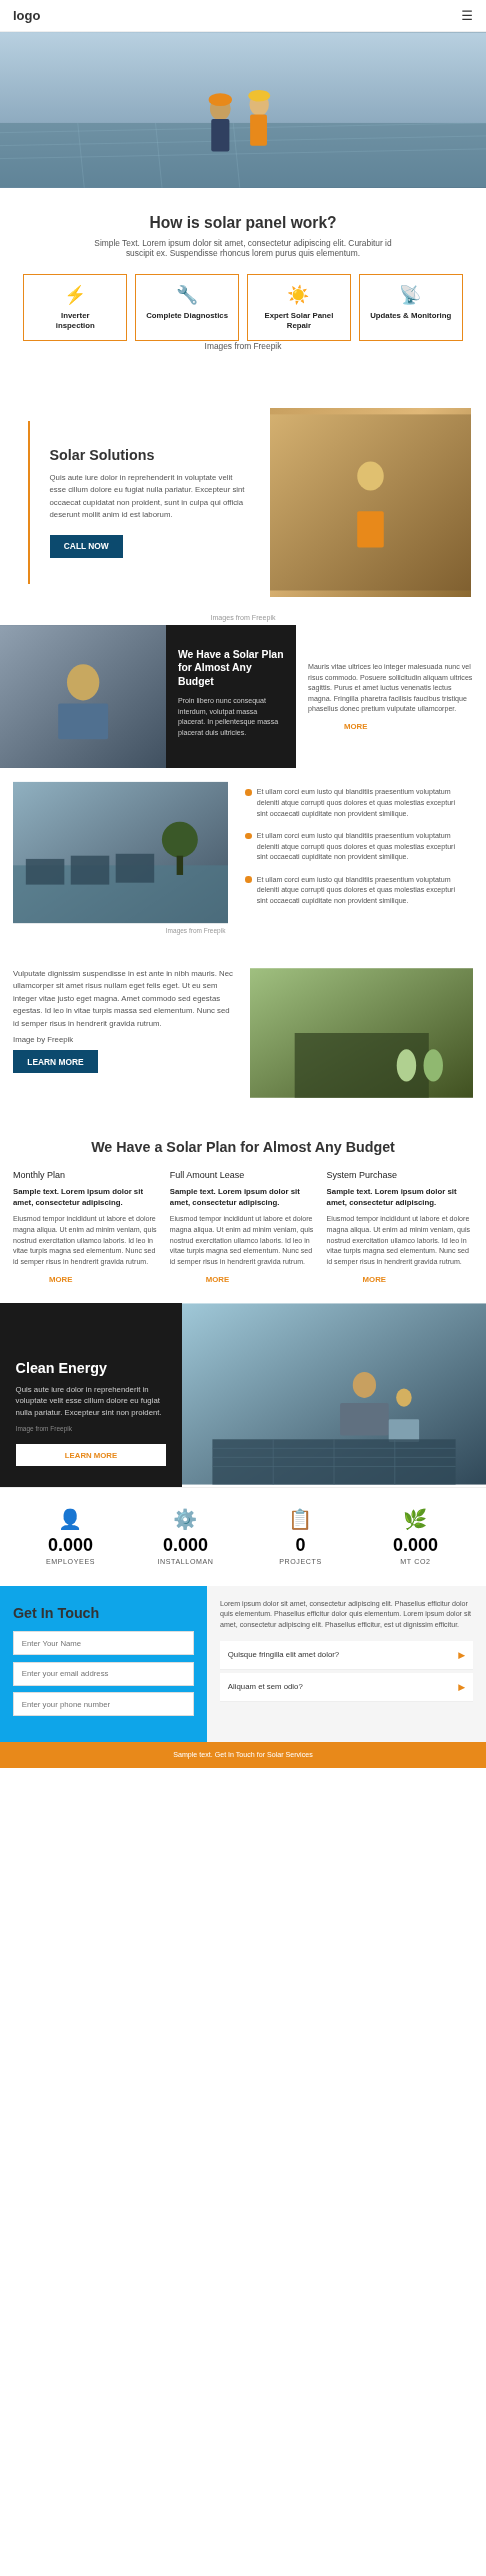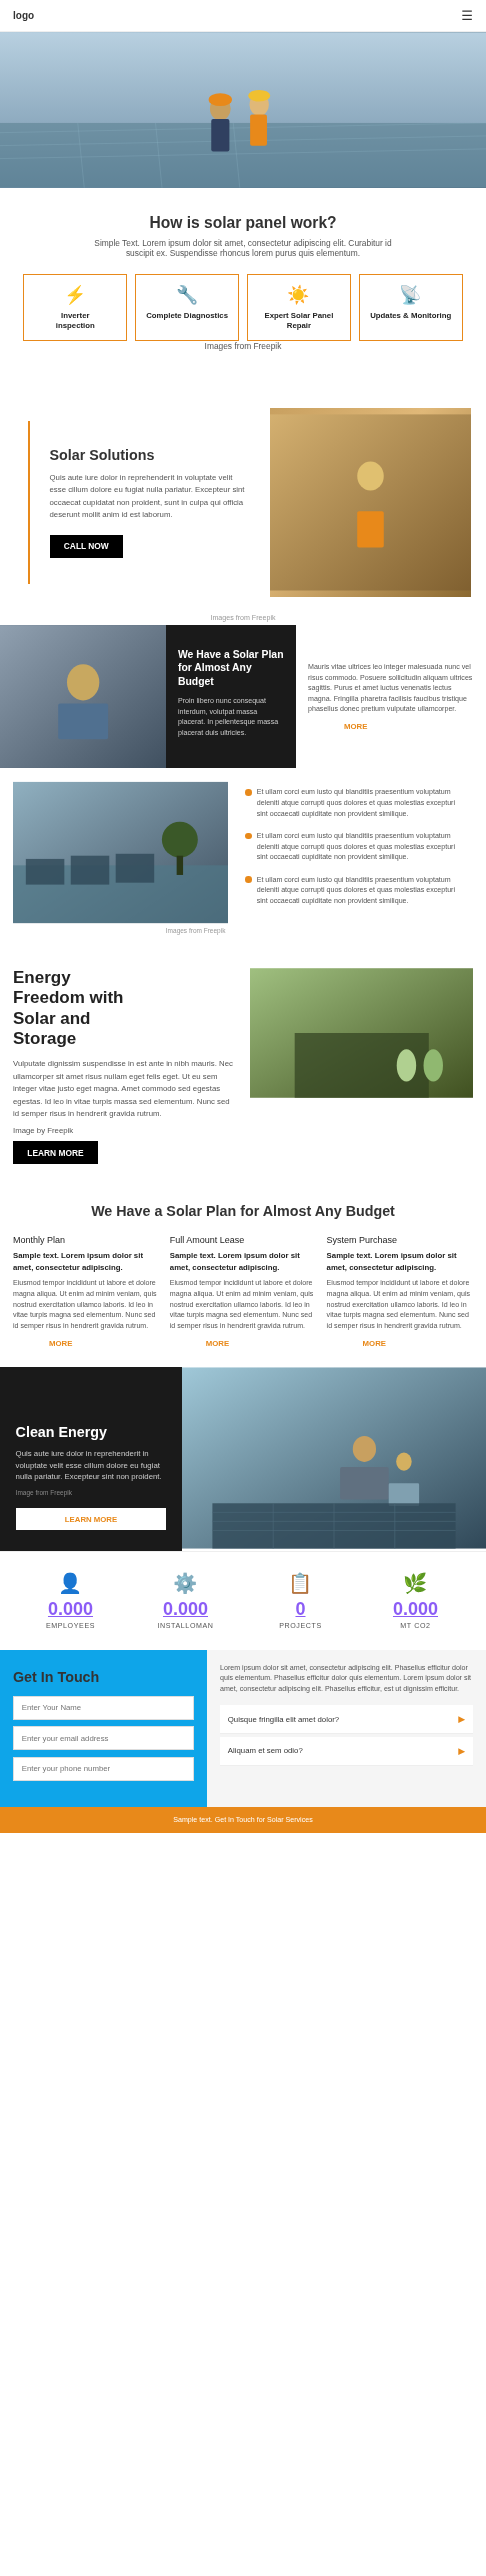--- a/index.html
+++ b/index.html
@@ -27,21 +27,21 @@
     
     .solar-solutions { display: flex; background: #fff; padding: 0; margin: 15px; }
     .solar-solutions-left {
       flex: 1; padding: 26px 19.5px;
       border-left: 2.6px solid #e8891a;
       margin-left: 13px; margin-top: 13px; margin-bottom: 13px;
     }
     .solar-solutions-left h3 { font-size: 14.3px; margin-bottom: 9px; }
     .solar-solutions-left p { font-size: 7.8px; color: #555; margin-bottom: 13px; line-height: 1.6; }
     .btn-orange {
-      background: #000000; color: #fff; border: none;
+      background: #0c4a6e; color: #fff; border: none;
       padding: 6.5px 14.3px; font-size: 8.4px; cursor: pointer; font-weight: bold;
     }
     .solar-solutions-right {
       flex: 1; position: relative; overflow: hidden; min-height: 169px;
     }
     .solar-img-placeholder {
       width: 100%; height: 100%; min-height: 169px;
       background: linear-gradient(135deg, #c8a060 0%, #e0b878 40%, #8a6830 100%);
       display: flex; align-items: center; justify-content: center; color: rgba(255,255,255,0.6);
       font-size: 26px;
@@ -105,21 +105,21 @@
     .btn-white {
       background: #fff; color: #e8891a; border: none;
       padding: 6.5px 14.3px; font-size: 7.8px; cursor: pointer; font-weight: bold;
     }
     .clean-energy-right { flex: 1; }
 
     
     .stats-section { display: flex; padding: 19.5px 13px; justify-content: space-around; text-align: center; border-top: 0.6px solid #eee; }
     .stat-item { flex: 1; }
     .stat-icon { font-size: 19.5px; margin-bottom: 3.9px; color: #e8891a; }
-    .stat-number { font-size: 18px; font-weight: bold; color: #8b5cf6; text-decoration: underline; }
+    .stat-number { font-size: 18px; font-weight: bold; color: #000000; }
     .stat-label { font-size: 7.1px; color: #555; letter-spacing: 0.6px; text-transform: uppercase; margin-top: 2.6px; }
 
     
     .get-in-touch { display: flex; background: #f5f5f5; }
     .contact-form { flex: 0 0 207px; padding: 19.5px 13px; background: #0ea5e9; }
     .contact-form h2 { font-size: 14.3px; margin-bottom: 10.4px; }
     .form-field {
       width: 100%; padding: 6.5px 7.8px; margin-bottom: 6.5px;
       border: 0.6px solid #ddd; font-size: 7.8px; outline: none;
     }
@@ -132,21 +132,21 @@
     .faq-arrow { color: #e8891a; font-size: 9px; }
     .contact-faq .desc { font-size: 7.1px; color: #555; line-height: 1.5; margin-bottom: 10.4px; }
 
     
     footer { background: #e8891a; color: #fff; padding: 9px 13px; text-align: center; font-size: 7.1px; }
   </style>
 </head>
 <body>
 
 <nav>
-  <span style="font-weight:bold;font-size:10px;">logo</span>
+  <span style="font-weight:bold;font-size:13px;">logo</span>
   <span style="font-size:13px;cursor:pointer;">☰</span>
 </nav>
 
 <div style="height:156px; overflow:hidden; background: linear-gradient(135deg,#b0c8d8 0%,#7090a8 40%,#4a6878 70%,#304858 100%); position:relative;">
   <div style="width:100%;height:100%;display:flex;align-items:flex-end;justify-content:center;padding-bottom:6.5px;">
 
     <svg width="486" height="156" style="position:absolute;top:0;left:0;" viewBox="0 0 750 240">
       <defs>
         <linearGradient id="skyGrad" x1="0%" y1="0%" x2="0%" y2="100%">
           <stop offset="0%" style="stop-color:#b8d0e0;stop-opacity:1"></stop>
@@ -293,24 +293,20 @@
     </div>
     <div class="bullet-item">
       <span class="bullet-dot"></span>
       <p>Et ullam corci eum iusto qui blanditiis praesentium voluptatum deleniti atque corrupti quos dolores et quas molestias excepturi sint occaecati cupiditate non provident similique.</p>
     </div>
   </div>
 </div>
 
 <div class="energy-freedom">
   <div class="energy-freedom-left">
-    <h2 style="white-space:pre-line;">Energy
-Freedom with
-Solar and
-Storage</h2>
     <p>Vulputate dignissim suspendisse in est ante in nibh mauris. Nec ullamcorper sit amet risus nullam eget felis eget. Ut eu sem integer vitae justo eget magna. Amet commodo sed egestas egestas. Id leo in vitae turpis massa sed elementum. Nunc sed id semper risus in hendrerit gravida rutrum.</p>
     <p class="images-from-sm">Image by Freepik</p>
     <button class="btn-orange">LEARN MORE</button>
   </div>
   <div class="energy-freedom-right">
     <svg width="100%" height="130" viewBox="0 0 345 200">
       <defs>
         <linearGradient id="energyGrad" x1="0%" y1="0%" x2="100%" y2="100%">
           <stop offset="0%" style="stop-color:#a0c080"></stop>
           <stop offset="100%" style="stop-color:#405020"></stop>

